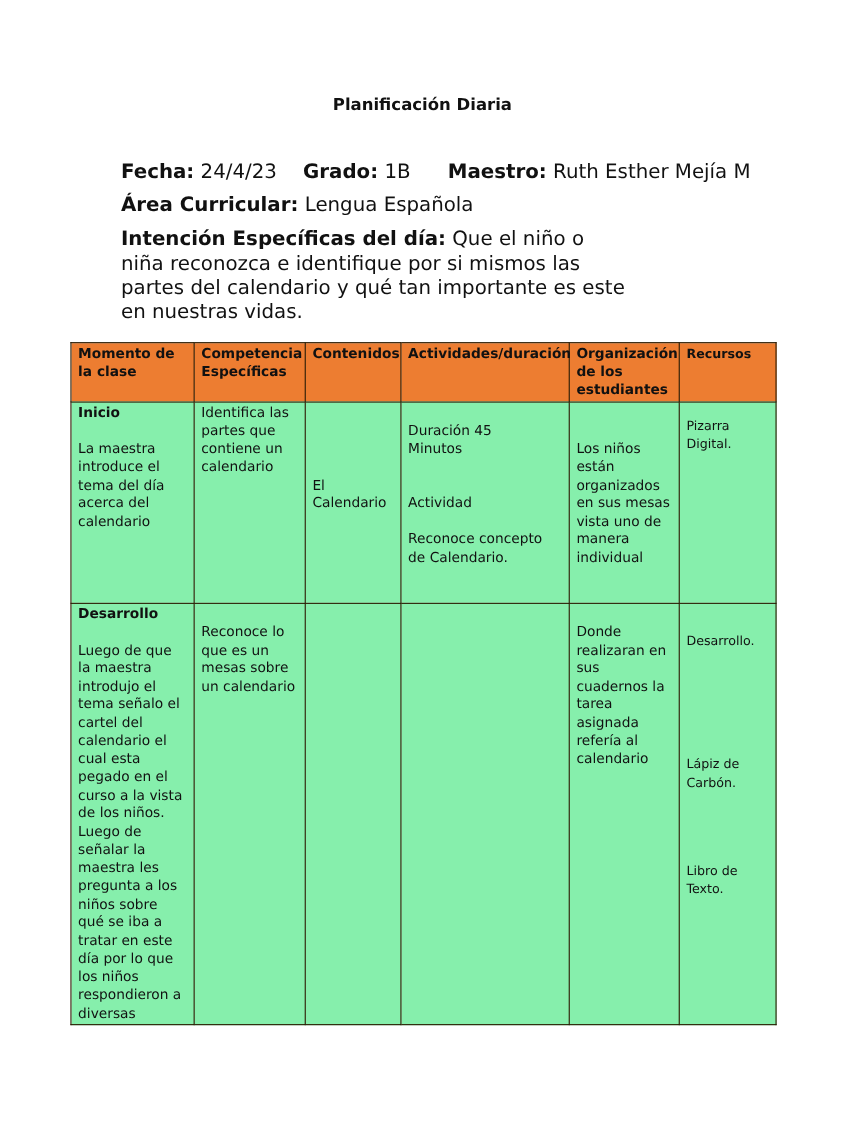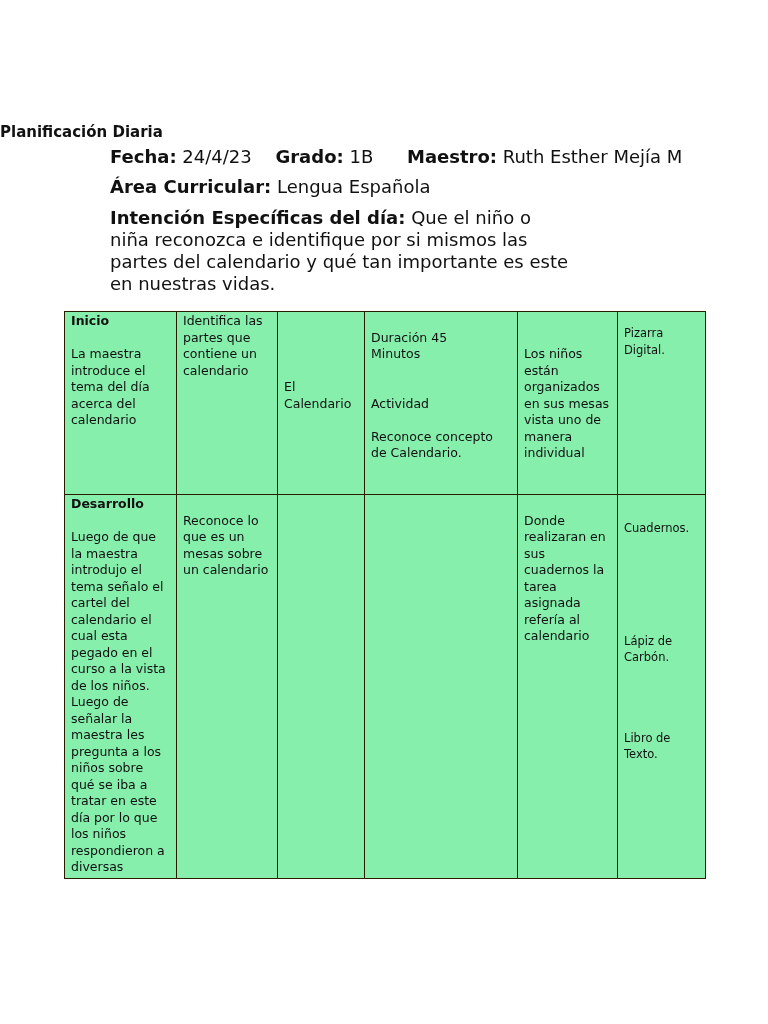--- a/index.html
+++ b/index.html
@@ -1,19 +1,19 @@
 <!DOCTYPE html>
 <html><head>
 <meta charset="utf-8">
 <style>
   html, body { margin: 0; padding: 0; background: #ffffff; }
   body { width: 768px; height: 1024px; position: relative; overflow: hidden;
          font-family: "DejaVu Sans", sans-serif; color: #111; }
-  .title { position: absolute; left: 0; width: 768px; top: 86px; text-align: left;
-           font-size: 15px; font-weight: bold; margin-top: 37px; }
+  .title { position: absolute; left: 0; width: 768px; top: 86px; text-align: center;
+           font-size: 15px; font-weight: bold; }
   .line { position: absolute; left: 110px; font-size: 18px; white-space: nowrap; }
   .line b { font-weight: bold; }
   .l1 { top: 146px; }
   .l2 { top: 176px; }
   .l3 { top: 207px; width: 460px; white-space: normal; line-height: 22px; }
   .gap1 { display: inline-block; width: 18px; }
   .gap2 { display: inline-block; width: 28px; }
 
   table.plan { position: absolute; left: 64px; top: 311px; width: 641px;
                border-collapse: collapse; table-layout: fixed; font-size: 12.5px; line-height: 16.5px; }
@@ -55,20 +55,28 @@
 <table class="plan">
   <colgroup>
     <col style="width:112px">
       <col style="width:101px">
       <col style="width:87px">
     <col style="width:153px">
       <col style="width:100px">
       <col style="width:88px">
   </colgroup>
   <tbody>
+      <tr>
+    <th>Momento de la clase</th>
+    <th>Competencia Específicas</th>
+    <th>Contenidos</th>
+    <th>Actividades/duración</th>
+    <th>Organización de los estudiantes</th>
+    <th class="small">Recursos</th>
+  </tr>
 
   <tr class="row1">
     <td>
       <span class="bold">Inicio</span>
       <span class="sp"></span>
       <span>La maestra introduce el tema del día acerca del calendario</span>
     </td>
     <td>Identifica las partes que contiene un calendario</td>
     <td>
       <span class="sp2"></span><span class="sp2"></span>
@@ -103,21 +111,21 @@
       <span>Reconoce lo que es un mesas sobre un calendario</span>
     </td>
     <td></td>
     <td></td>
     <td>
       <span class="sp"></span>
       <span>Donde realizaran en sus cuadernos la tarea asignada refería al calendario</span>
     </td>
     <td class="small">
       <span class="sp" style="height:24px"></span>
-      <span style="display:block">Cuadernos.</span>
+      <span style="display:block">Desarrollo.</span>
       <span style="display:block;height:96px"></span>
       <span style="display:block">Lápiz de Carbón.</span>
       <span style="display:block;height:64px"></span>
       <span style="display:block">Libro de Texto.</span>
     </td>
   </tr>
 </tbody>
   </table>
 
 </body></html>

